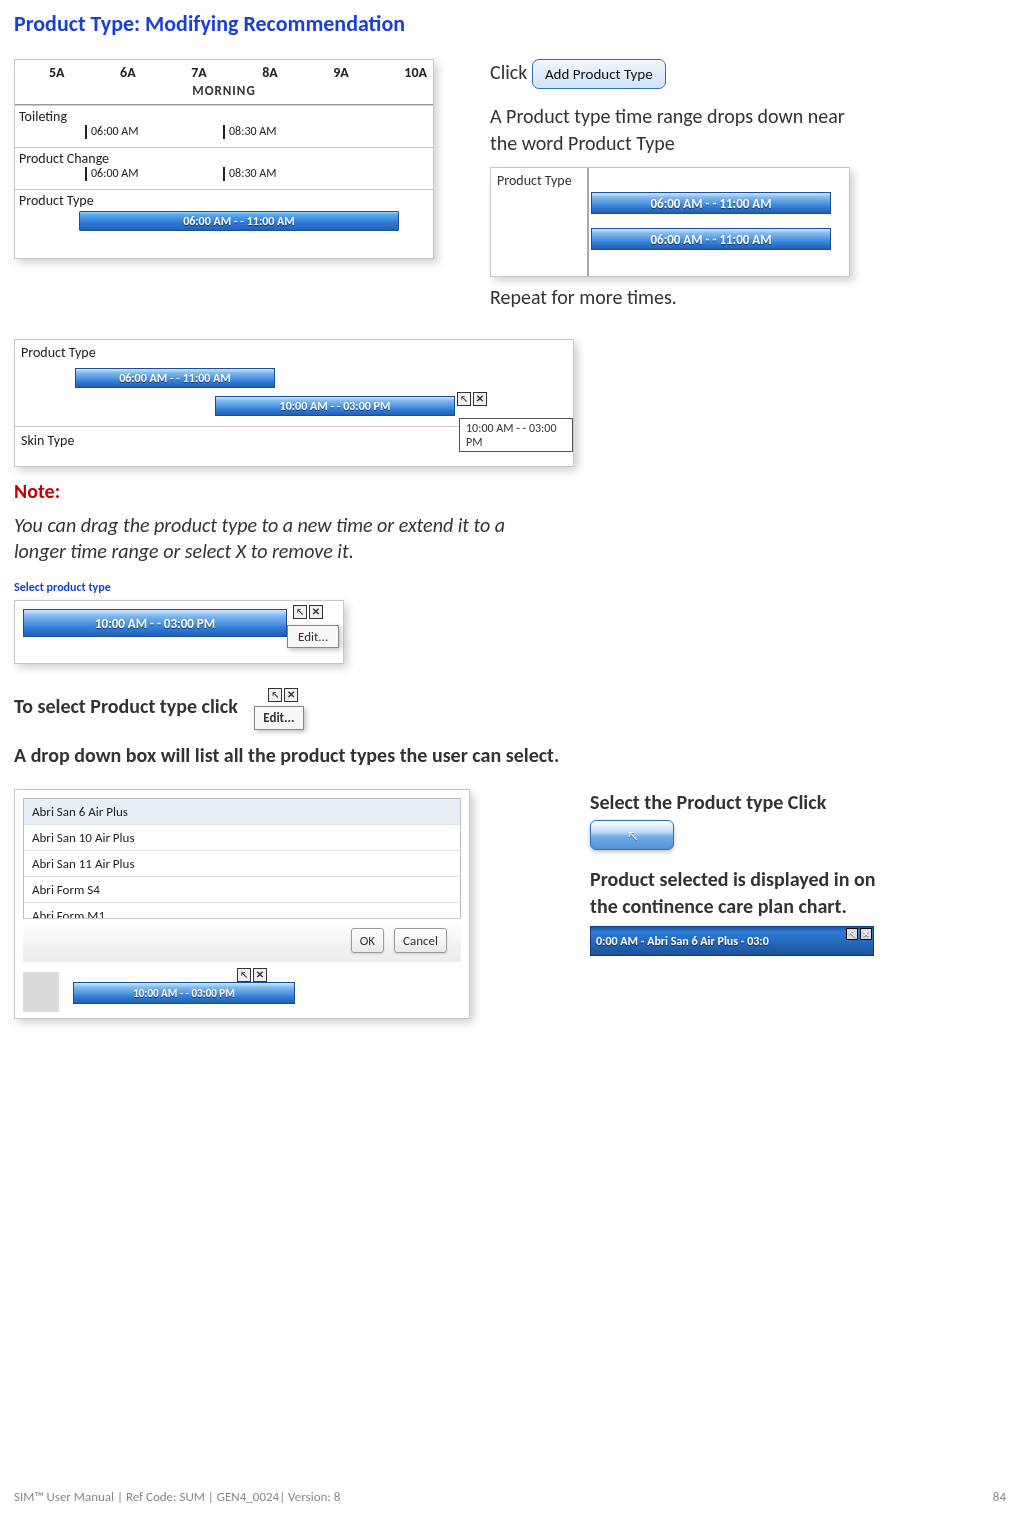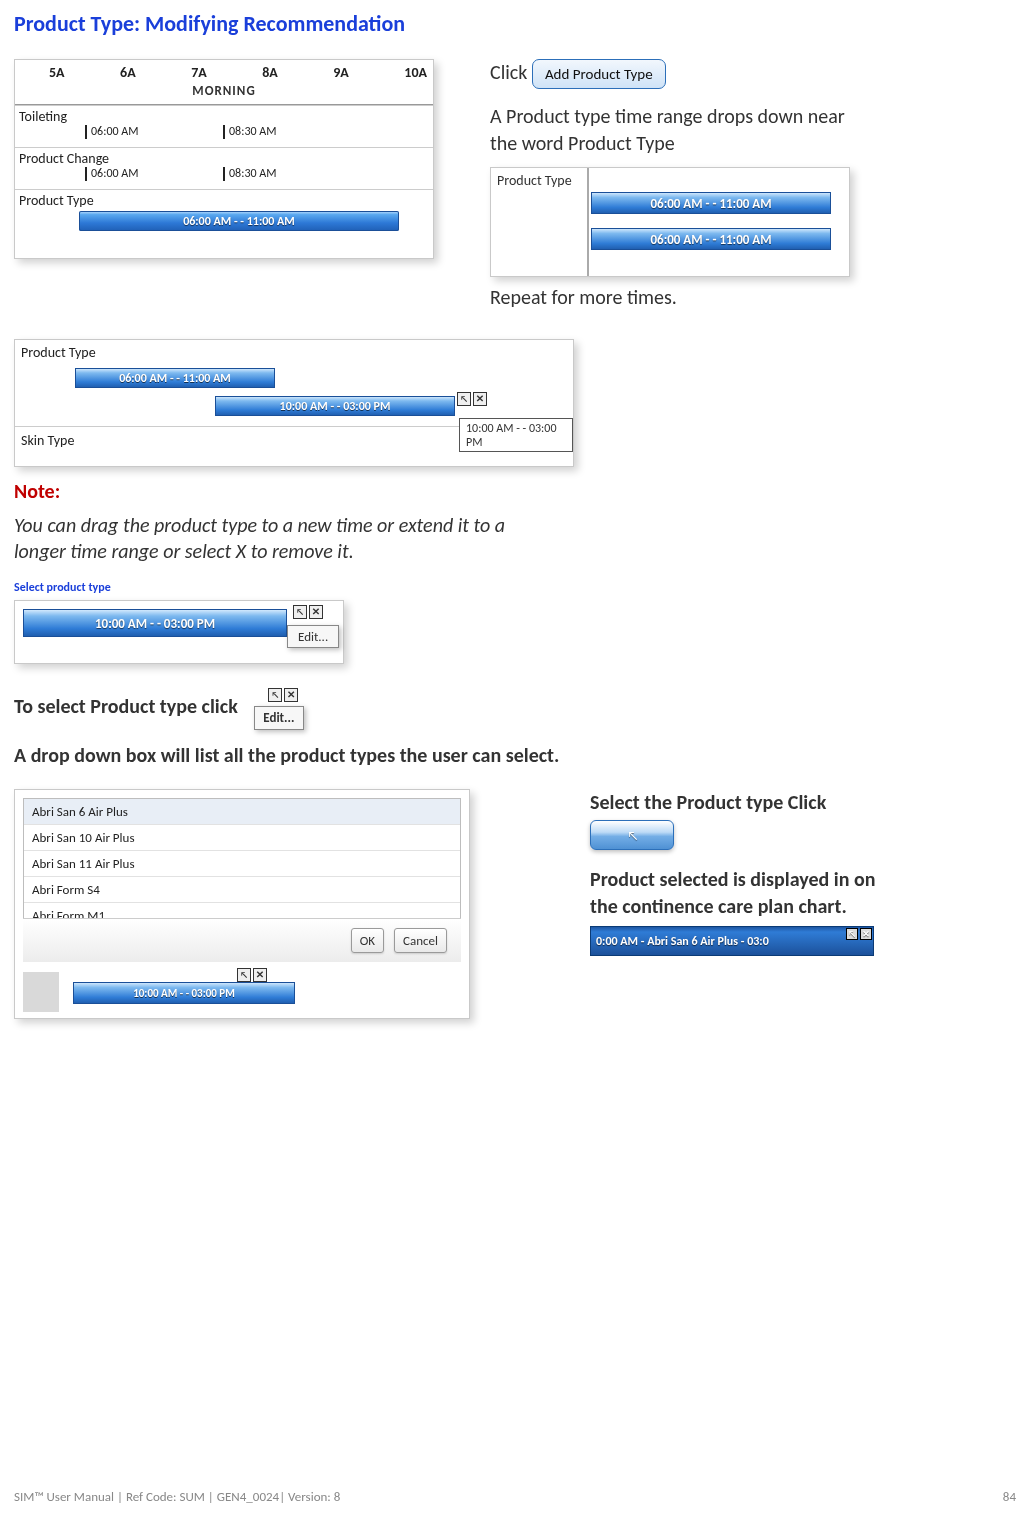--- a/index.html
+++ b/index.html
@@ -107,21 +107,21 @@
   .finalbar { width:284px; height:30px; background:linear-gradient(#1b4f98,#2f7cd6 20%,#1b4f98);
               box-shadow: inset 0 0 0 1px #0b3b76; color:#fff; font-size:12px; font-weight:700;
               display:flex; align-items:center; padding:0 6px; text-shadow:0 1px 1px rgba(0,0,0,.6); position:relative; overflow:hidden;}
   .finalbar .fx { position:absolute; right:2px; top:2px; display:flex; gap:2px;}
   .finalbar .fx div { width:12px; height:12px; border:1px solid #000; background:#dcdcdc; font-size:9px; line-height:10px; text-align:center; font-weight:bold;}
 
   .two-col { display:flex; gap:56px; align-items:flex-start; }
   .col-left  { flex:0 0 auto; }
   .col-right { flex:1; }
 
-  .footer { position:absolute; left:14px; right:16px; bottom:18px; display:flex; justify-content:space-between;
+  .footer { position:absolute; left:14px; right:26px; bottom:18px; display:flex; justify-content:space-between;
             font-size:13px; color:#888; }
 
 </style>
 </head>
 <body>
 
 <div class="page">
 
   <h2 class="sect">Product Type: Modifying Recommendation</h2>
 

